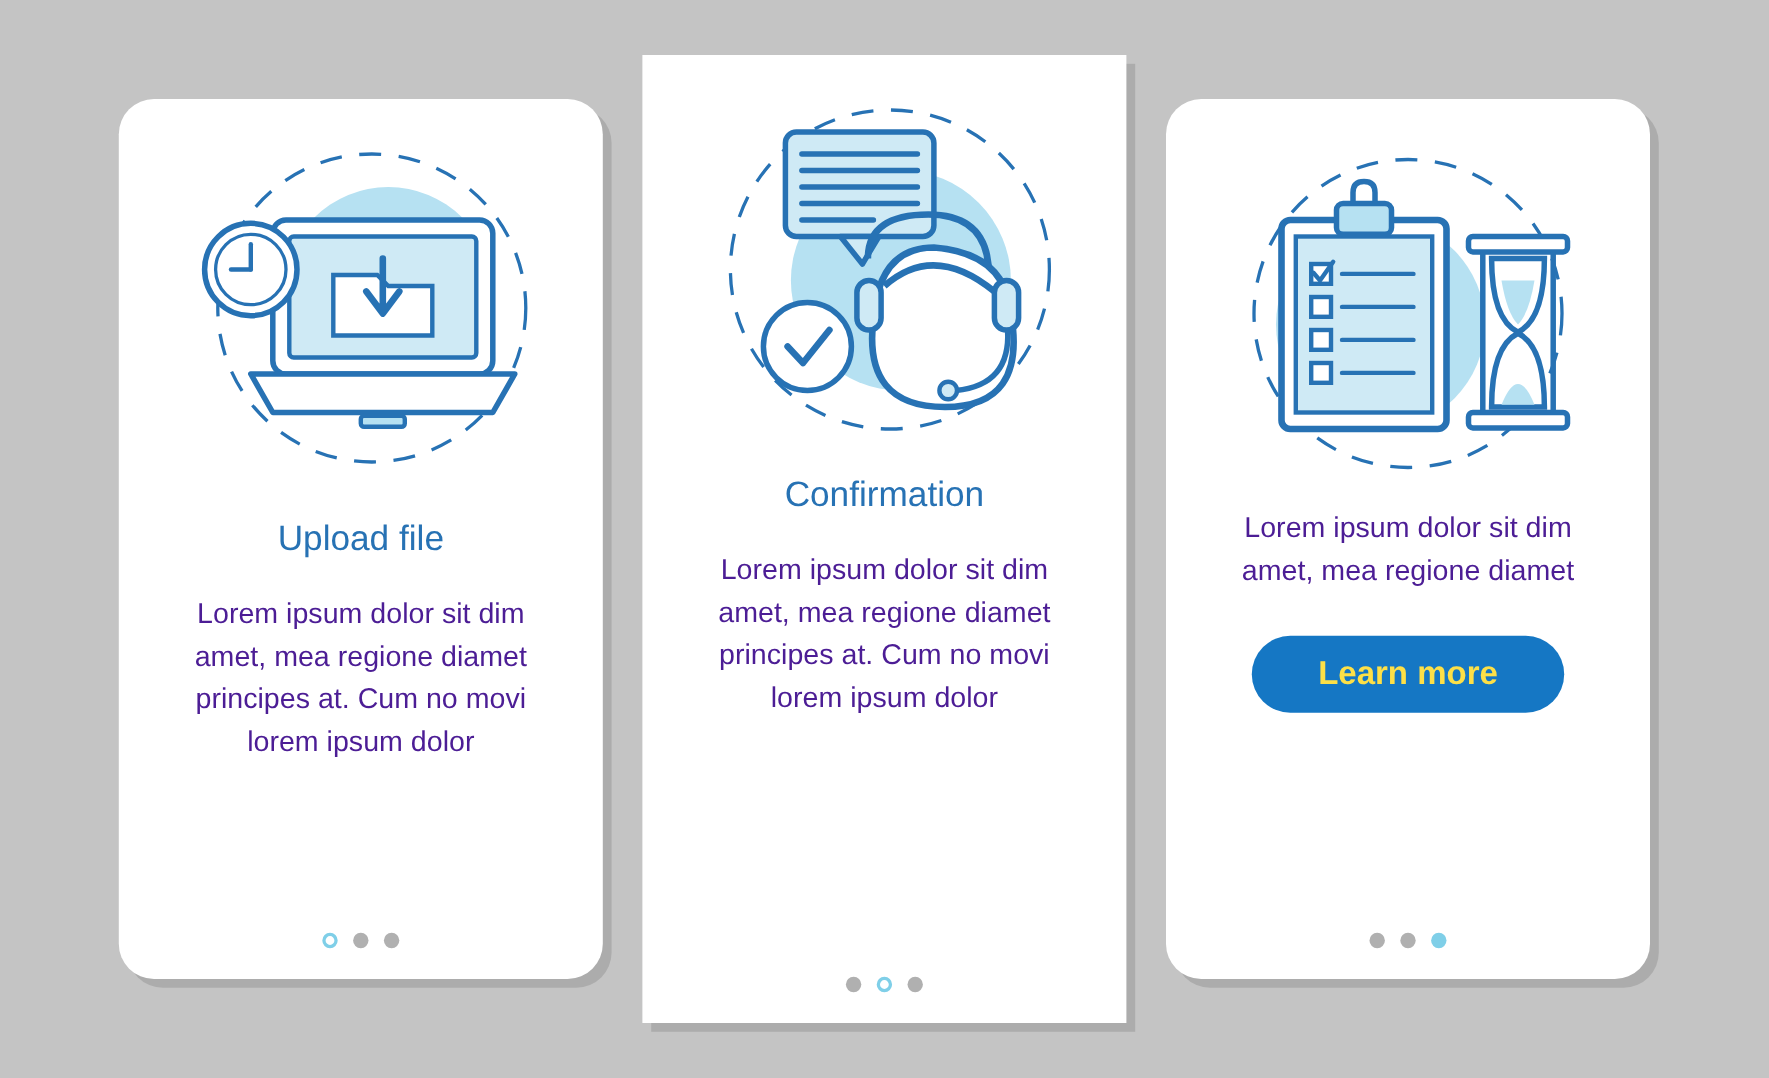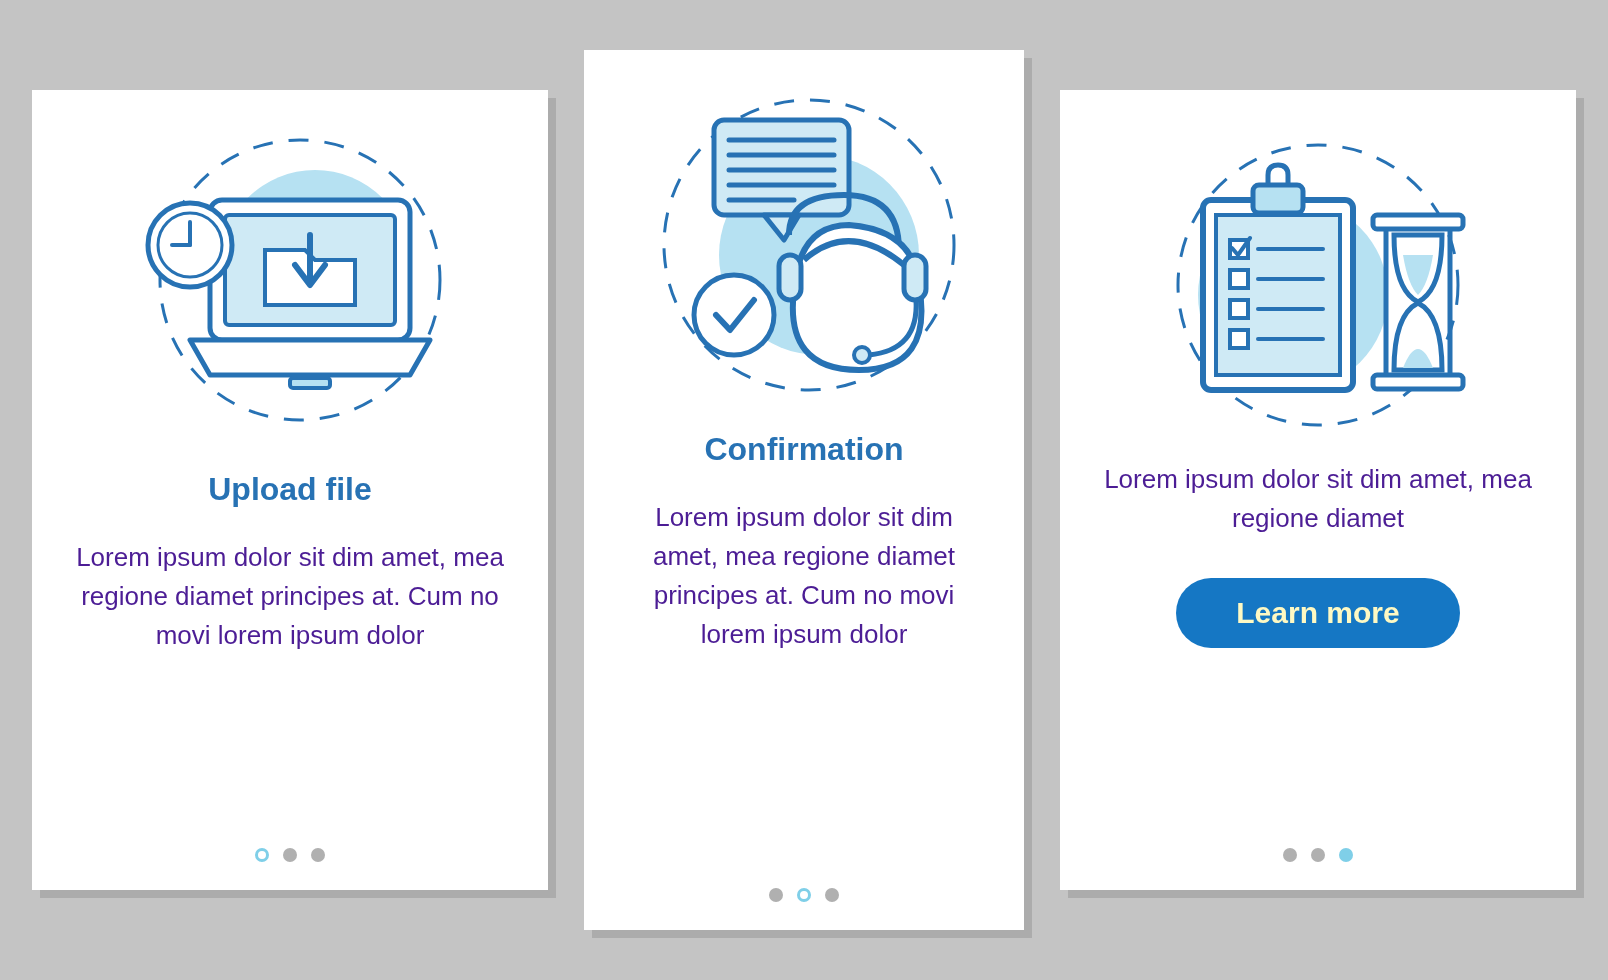--- a/index.html
+++ b/index.html
@@ -16,47 +16,47 @@
   .card {
     background: #ffffff;
     position: relative;
     text-align: center;
     padding: 40px 30px 30px;
     box-shadow: 8px 8px 0 rgba(0,0,0,0.12);
     display: flex;
     flex-direction: column;
     align-items: center;
   }
-  .card.medium { width: 516px; height: 800px; }
+  .card.medium { width: 440px; height: 800px; border-radius: 32px; }
   .card.tall { width: 440px; height: 880px; }
   .illustration {
     width: 340px;
     height: 310px;
     position: relative;
     margin-bottom: 20px;
     display: flex;
     align-items: center;
     justify-content: center;
   }
   .title {
     color: #2772b4;
     font-size: 32px;
-    font-weight: 700;
+    font-weight: 400;
     margin: 10px 0 30px;
     line-height: 1.2;
   }
   .desc {
     color: #4c1d95;
     font-size: 26px;
     line-height: 1.5;
     padding: 0 10px;
   }
   .btn {
     background: #1577c4;
-    color: #fef9c3;
+    color: #fde047;
     border: none;
     border-radius: 40px;
     font-size: 30px;
     font-weight: 600;
     padding: 18px 60px;
     margin-top: 40px;
     cursor: pointer;
   }
   .dots {
     position: absolute;

